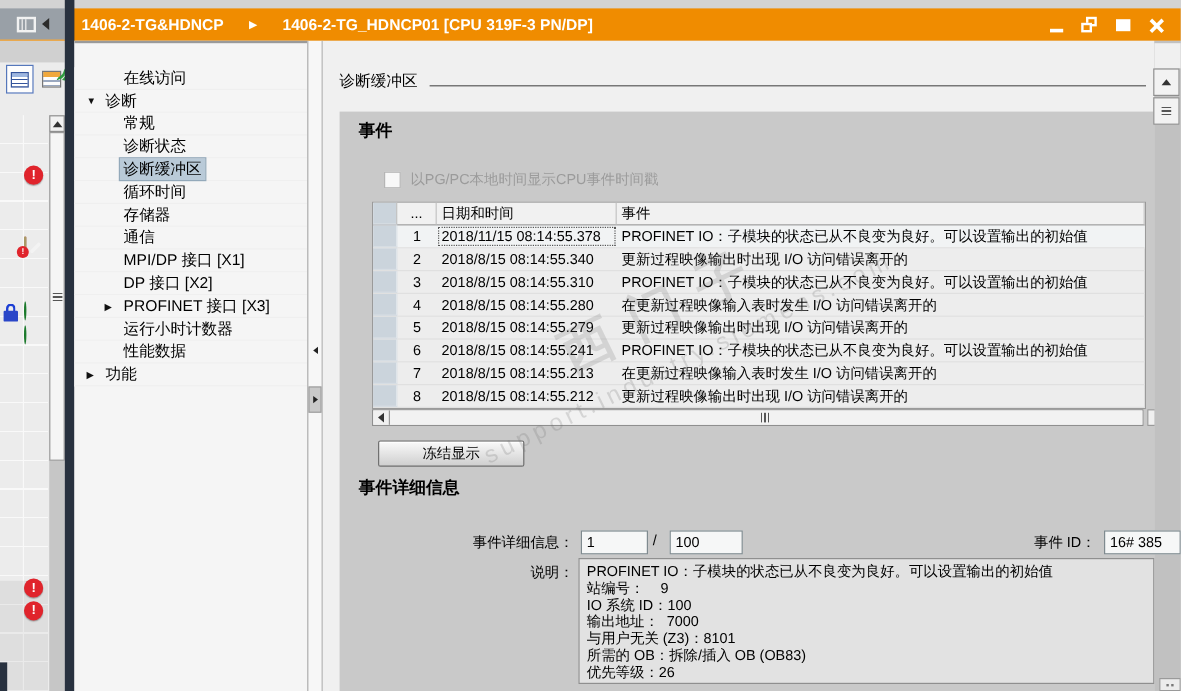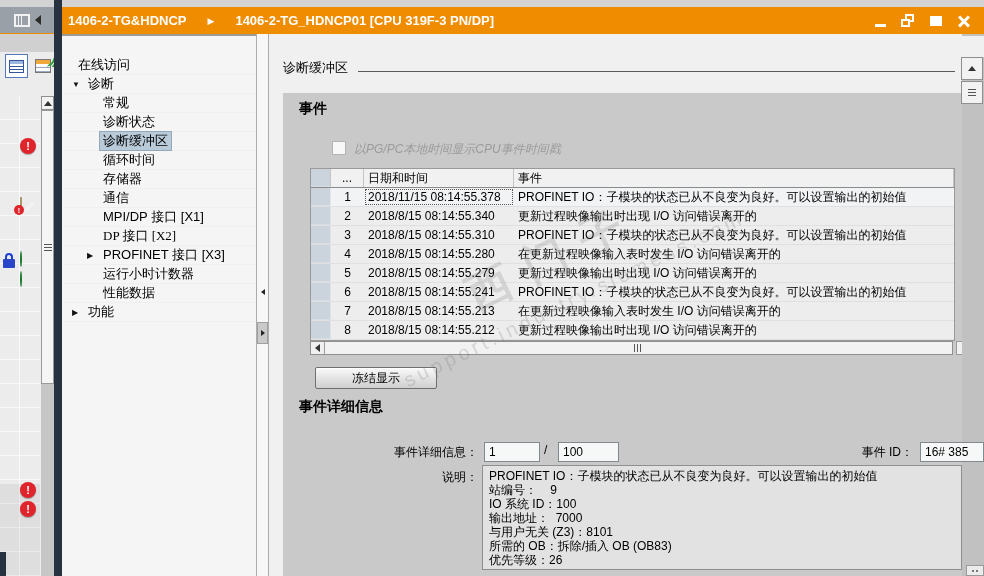--- a/index.html
+++ b/index.html
@@ -84,21 +84,21 @@
   #split-collapse { left:258px; top:286px; width:9px; height:12px; display:flex; align-items:center; justify-content:center; }
   #split-thumb { left:257px; top:322px; width:11px; height:22px; background:#c9c9c9; border:1px solid #a0a0a0; display:flex; align-items:center; justify-content:center; }
 
   
   #main { left:269px; top:34px; width:693px; height:542px; background:#f0f0f0; }
   #page-title-row { left:283px; top:58px; width:672px; height:20px; display:flex; align-items:center; gap:10px; }
   #page-title { font-size:13px; white-space:nowrap; }
   #page-title-rule { flex:1; height:1px; background:#5a5a5a; margin-top:6px; }
   #gray-panel { left:283px; top:93px; width:679px; height:483px; background:#c9c9c9; }
   #events-title { left:299px; top:100px; font-size:14px; font-weight:bold; }
-  #cb-row { left:332px; top:141px; display:flex; align-items:flex-start; gap:8px;font-style:italic; }
+  #cb-row { left:320px; top:141px; display:flex; align-items:center; gap:8px; }
   #cb-box { width:14px; height:14px; background:#f8f8f8; border:1px solid #b5b5b5; }
   #cb-label { color:#9b9b9b; font-size:12px; }
 
   
   #ev-table { left:310px; top:168px; width:645px; border:1px solid #9a9a9a; background:#ededed; }
   .trow, #thead { display:flex; height:19px; line-height:18px; font-size:12px; }
   #thead { background:#f1f1f1; border-bottom:1px solid #8a8a8a; }
   #thead .c { border-right:1px solid #c4c4c4; }
   .c { flex:none; padding:0 4px; white-space:nowrap; overflow:hidden; }
   .c-ico { width:20px; background:#cbd4dc; border-right:1px solid #dfe5ea; border-bottom:1px solid #d6dde3; }
@@ -223,21 +223,21 @@
     <div class="abs" id="strip-thumb">
         <span class="grip-lines"></span>
       </div>
   </div>
   <div class="abs" id="dark-corner"></div>
 
   <div class="abs" id="dark-divider"></div>
 
   <div class="abs" id="sidebar"></div>
   <div class="abs" id="tree">
-      <div class="tree-item" style="">
+      <div class="tree-item" style="padding-left: 25px;">
         <span class="tree-arrow"></span>
         <span class="tree-label">在线访问</span>
       </div>
       <div class="tree-item" style="padding-left: 10px;">
         <span class="tree-arrow">▼</span>
         <span class="tree-label">诊断</span>
       </div>
       <div class="tree-item" style="padding-left: 25px; align-items: center;">
         <span class="tree-arrow"></span>
         <span class="tree-label">常规</span>
@@ -259,21 +259,21 @@
         <span class="tree-label">存储器</span>
       </div>
       <div class="tree-item" style="padding-left: 25px;">
         <span class="tree-arrow"></span>
         <span class="tree-label">通信</span>
       </div>
       <div class="tree-item" style="padding-left: 25px;">
         <span class="tree-arrow"></span>
         <span class="tree-label">MPI/DP 接口 [X1]</span>
       </div>
-      <div class="tree-item" style="padding-left: 25px; font-family: Liberation Serif, serif;">
+      <div class="tree-item" style="padding-left: 25px;">
         <span class="tree-arrow"></span>
         <span class="tree-label">DP 接口 [X2]</span>
       </div>
       <div class="tree-item" style="padding-left: 25px;">
         <span class="tree-arrow">▶</span>
         <span class="tree-label">PROFINET 接口 [X3]</span>
       </div>
       <div class="tree-item" style="padding-left: 25px;">
         <span class="tree-arrow"></span>
         <span class="tree-label">运行小时计数器</span>

